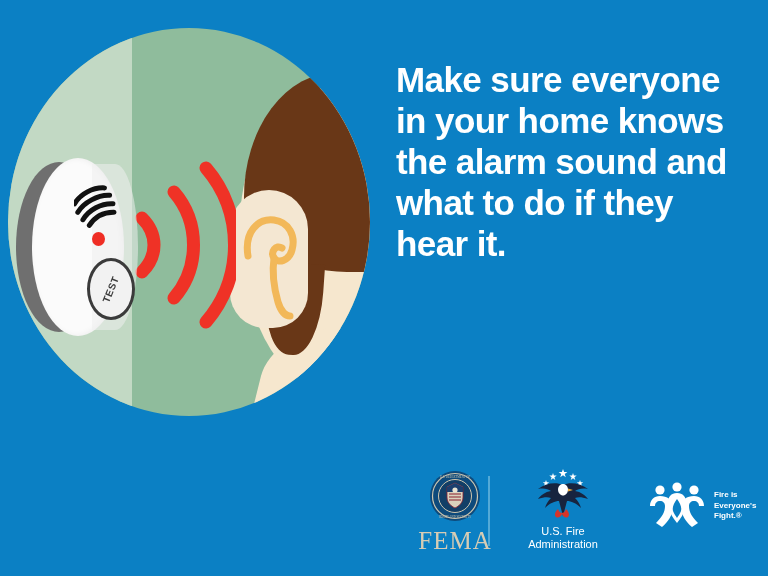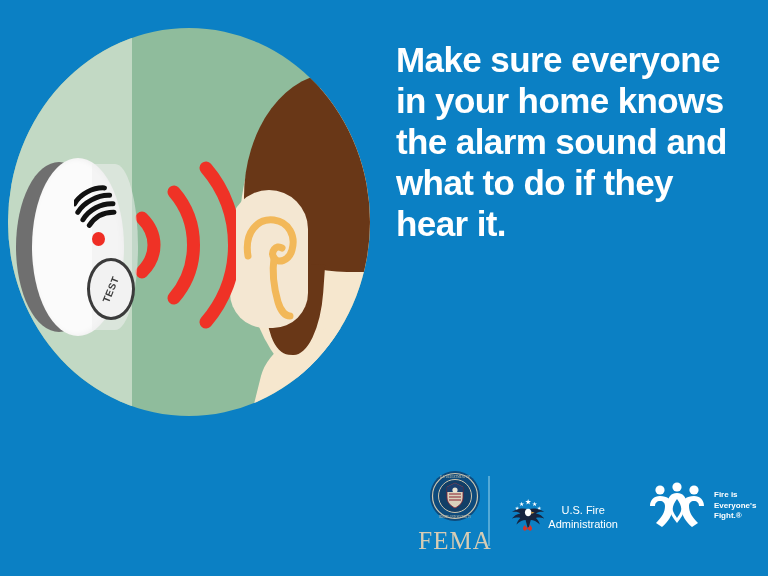--- a/index.html
+++ b/index.html
@@ -81,21 +81,21 @@
   .testbtn span{
     display:block;
     transform:rotate(-68deg);
     font-size:10px;font-weight:700;letter-spacing:.5px;
     color:#3b3b3b;font-family:"Liberation Sans", sans-serif;
   }
   .waves{position:absolute;left:120px;top:120px;width:108px;height:190px;}
 
   
   .headline{
-    position:absolute;left:396px;top:40px;width:348px;
+    position:absolute;left:396px;top:60px;width:348px;
     color:#ffffff;
     font-family:"Liberation Sans", sans-serif;
     font-weight:700;
     font-size:35px;
     line-height:1.17;
     letter-spacing:-0.6px;
     white-space:pre-line;
   }
 
   
@@ -109,21 +109,21 @@
     font-family:"Liberation Serif", serif;
     font-size:25px;font-weight:400;letter-spacing:1px;line-height:1;
   }
 
   .divider{
     position:absolute;left:108px;top:14px;width:2px;height:70px;
     background:#6cb8dd;opacity:.75;
   }
 
   .logo-usfa{position:absolute;left:128px;top:6px;width:110px;height:96px;
-    display:flex;flex-direction:row;align-items:center;}
+    display:flex;flex-direction:column;align-items:center;}
   .usfa-mark{width:62px;height:54px;}
   .usfa-word{
     margin-top:3px;color:#ffffff;text-align:center;
     font-family:"Liberation Sans", sans-serif;
     font-size:11px;line-height:1.22;white-space:pre-line;
   }
 
   .logo-fief{position:absolute;left:268px;top:14px;width:120px;height:60px;
     display:flex;align-items:center;}
   .fief-mark{width:58px;height:48px;flex:none;}

